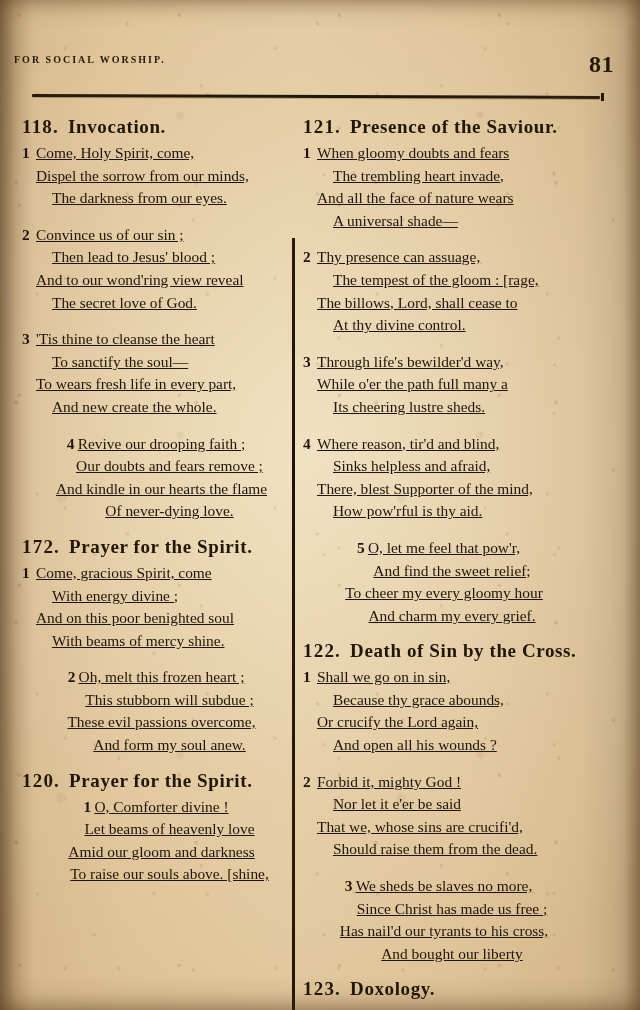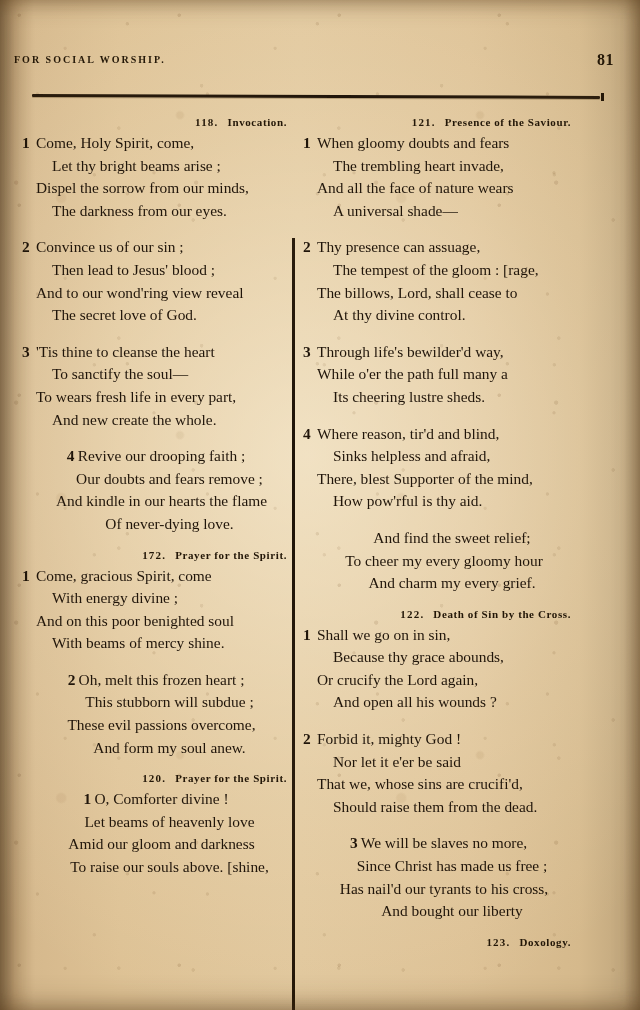--- a/index.html
+++ b/index.html
@@ -64,21 +64,21 @@
     text-align: left;
     font-size: 10px;
     font-weight: 700;
     letter-spacing: 2.0px;
     color: #241808;
     padding-left: 14px;
   }
   .page-no {
     position: absolute;
     right: 26px; top: -3px;
-    font-size: 16px;
+    font-size: 24px;
     font-weight: 700;
     letter-spacing: .5px;
     color: #241808;
   }
   #head-rule {
     position: absolute;
     left: 32px; top: 95px;
     width: 568px; height: 3px;
     background: linear-gradient(90deg, #2a1c0c 0%, #20150a 55%, #2d1f0e 100%);
     border-radius: 1px;
@@ -107,34 +107,35 @@
   }
   .col {
     position: absolute;
     top: 0;
   }
   .col-left  { left: 22px;  width: 265px; }
   .col-right { left: 303px; width: 268px; }
 
   .hymn { margin-bottom: 0; }
   .hymn-head {
-    text-align: right;
-    font-weight: 700;
-    font-size: 11px;
+    text-align: left;
+    font-weight: 700;
+    font-size: 19px;
     letter-spacing: .6px;
     color: #221607;
     margin: 0 0 4px 0;
     white-space: nowrap;
   }
   .hymn-head .num { letter-spacing: 1.2px; }
   .hymn-head .gap { display: inline-block; width: 9px; }
 
   .verse {
     margin: 0 0 14px 0;
     position: relative;
+    text-decoration: underline;
   }
   .verse:last-child { margin-bottom: 13px; text-align: center; }
   .vline {
     font-size: 15.4px;
     line-height: 22.6px;
     white-space: nowrap;
     color: #20150a;
   }
   .vline.ind { padding-left: 30px; }
   .vnum {
@@ -155,21 +156,20 @@
 
   <div id="head-rule"></div>
 
   <div id="columns">
     <div id="col-rule"></div>
     <div class="col col-left" id="col-left">
         <div class="hymn">
           <div class="hymn-head"><span class="num">118.</span><span class="gap"></span><span>Invocation.</span></div>
           <div class="verse">
             <div class="vline"><span class="vnum">1</span><span>Come, Holy Spirit, come,</span></div>
-            <div class="vline ind"><span>Let thy bright beams arise ;</span></div>
             <div class="vline"><span class="vnum"></span><span>Dispel the  sorrow from our minds,</span></div>
             <div class="vline ind"><span>The darkness from our eyes.</span></div>
           </div>
           <div class="verse">
             <div class="vline"><span class="vnum">2</span><span>Convince us of our sin ;</span></div>
             <div class="vline ind"><span>Then lead to Jesus' blood ;</span></div>
             <div class="vline"><span class="vnum"></span><span>And to our wond'ring view reveal</span></div>
             <div class="vline ind"><span>The secret love of God.</span></div>
           </div>
           <div class="verse">
@@ -230,41 +230,42 @@
             <div class="vline"><span class="vnum"></span><span>While  o'er  the  path  full  many  a</span></div>
             <div class="vline ind"><span>Its cheering lustre sheds.</span></div>
           </div>
           <div class="verse">
             <div class="vline"><span class="vnum">4</span><span>Where reason, tir'd and blind,</span></div>
             <div class="vline ind"><span>Sinks helpless and afraid,</span></div>
             <div class="vline"><span class="vnum"></span><span>There, blest Supporter of the mind,</span></div>
             <div class="vline ind"><span>How pow'rful is thy aid.</span></div>
           </div>
           <div class="verse">
+            <div class="vline"><span class="vnum">5</span><span>O, let me feel that pow'r,</span></div>
             <div class="vline ind"><span>And find the sweet relief;</span></div>
             <div class="vline"><span class="vnum"></span><span>To cheer my every gloomy hour</span></div>
             <div class="vline ind"><span>And charm my every grief.</span></div>
           </div>
         </div>
         <div class="hymn">
           <div class="hymn-head"><span class="num">122.</span><span class="gap"></span><span>Death of Sin by the Cross.</span></div>
           <div class="verse">
             <div class="vline"><span class="vnum">1</span><span>Shall we go on in sin,</span></div>
             <div class="vline ind"><span>Because thy grace abounds,</span></div>
             <div class="vline"><span class="vnum"></span><span>Or crucify the Lord again,</span></div>
             <div class="vline ind"><span>And open all his wounds ?</span></div>
           </div>
           <div class="verse">
             <div class="vline"><span class="vnum">2</span><span>Forbid it, mighty God !</span></div>
             <div class="vline ind"><span>Nor let it e'er be said</span></div>
             <div class="vline"><span class="vnum"></span><span>That we, whose sins are crucifi'd,</span></div>
             <div class="vline ind"><span>Should raise them from the dead.</span></div>
           </div>
           <div class="verse">
-            <div class="vline"><span class="vnum">3</span><span>We will be slaves no more,</span></div>
+            <div class="vline"><span class="vnum">3</span><span>We sheds be slaves no more,</span></div>
             <div class="vline ind"><span>Since Christ has made us free ;</span></div>
             <div class="vline"><span class="vnum"></span><span>Has nail'd our tyrants to his cross,</span></div>
             <div class="vline ind"><span>And bought our liberty</span></div>
           </div>
         </div>
         <div class="hymn dox">
           <div class="hymn-head"><span class="num">123.</span><span class="gap"></span><span>Doxology.</span></div>
         </div>
       </div>
   </div>

